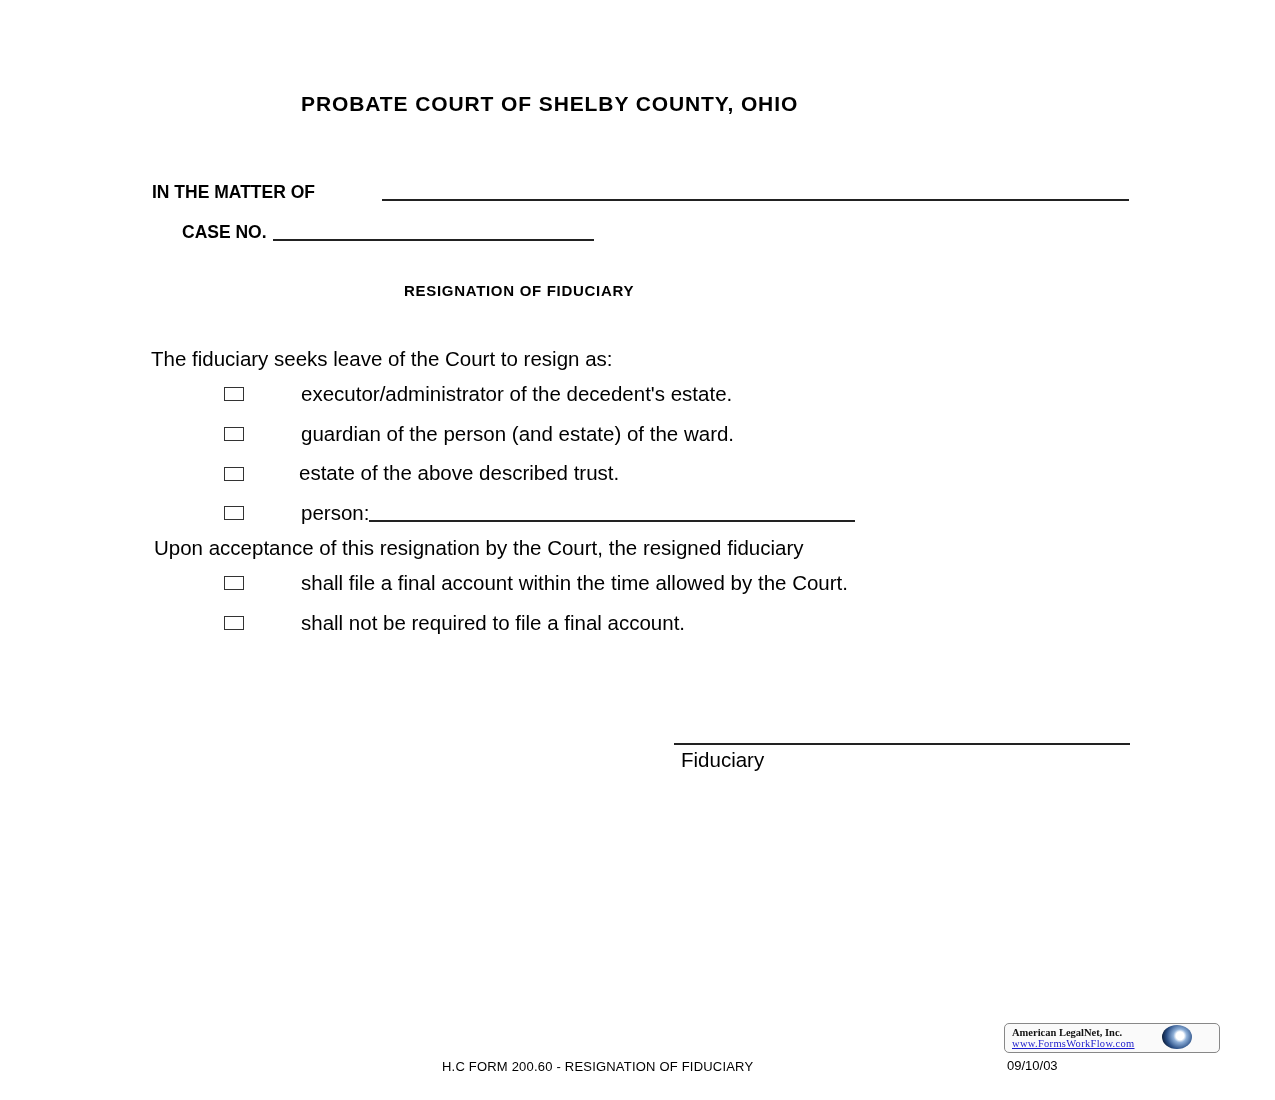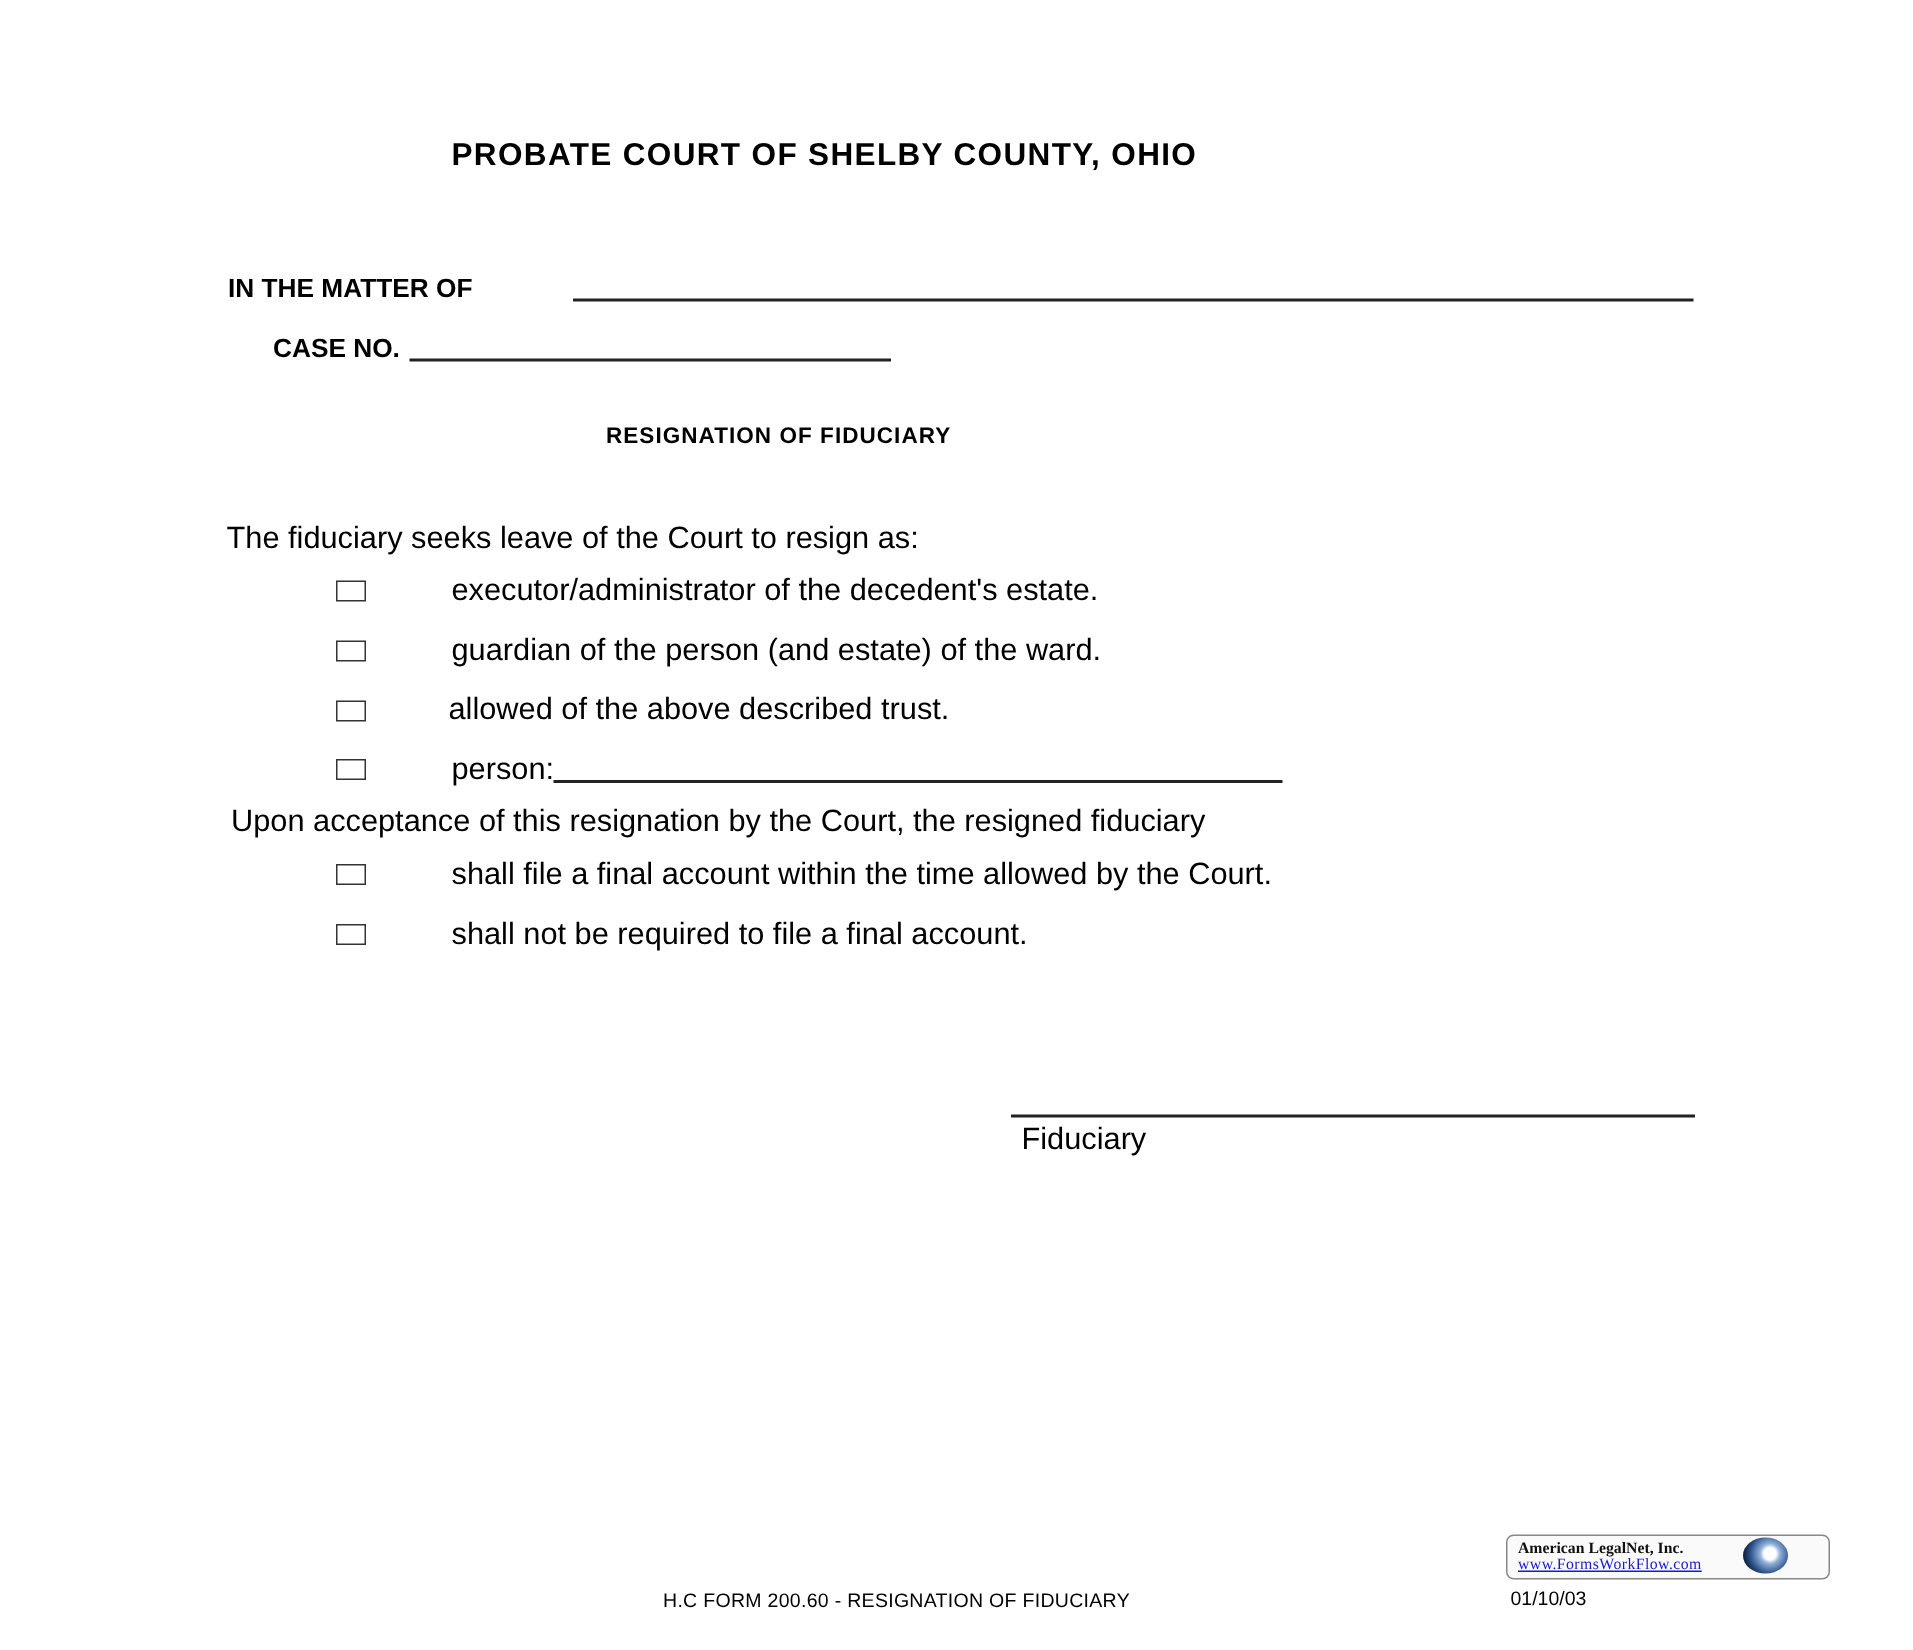--- a/index.html
+++ b/index.html
@@ -44,21 +44,21 @@
 
   <div class="abs para" style="left:151px; top:347px;">The fiduciary seeks leave of the Court to resign as:</div>
 
   <div class="cb" style="left:224px; top:387px;"></div>
   <div class="abs opt" style="left:301px; top:382px;">executor/administrator of the decedent's estate.</div>
 
   <div class="cb" style="left:224px; top:427px;"></div>
   <div class="abs opt" style="left:301px; top:422px;">guardian of the person (and estate) of the ward.</div>
 
   <div class="cb" style="left:224px; top:467px;"></div>
-  <div class="abs opt" style="left:299px; top:461px;">allowed of the above described trust.</div>
+  <div class="abs opt" style="left:299px; top:461px;">estate of the above described trust.</div>
 
   <div class="cb" style="left:224px; top:506px;"></div>
   <div class="abs opt" style="left:301px; top:501px;">person:</div>
   <div class="uline" style="left:369px; top:520px; width:486px;"></div>
 
   <div class="abs para" style="left:154px; top:536px;">Upon acceptance of this resignation by the Court, the resigned fiduciary</div>
 
   <div class="cb" style="left:224px; top:576px;"></div>
   <div class="abs opt" style="left:301px; top:571px;">shall file a final account within the time allowed by the Court.</div>
 
@@ -66,17 +66,17 @@
   <div class="abs opt" style="left:301px; top:611px;">shall not be required to file a final account.</div>
 
   <div class="uline" style="left:674px; top:743px; width:456px;"></div>
   <div class="abs sig-label">Fiduciary</div>
 
   <div class="badge">
     <span class="badge-name">American LegalNet, Inc.</span>
     <span class="badge-url">www.FormsWorkFlow.com</span>
     <span class="globe"></span>
   </div>
-  <div class="abs date">01/10/03</div>
+  <div class="abs date">09/10/03</div>
 
   <div class="abs footer">H.C FORM 200.60 - RESIGNATION OF FIDUCIARY</div>
 
 </div>
 
 </body></html>

